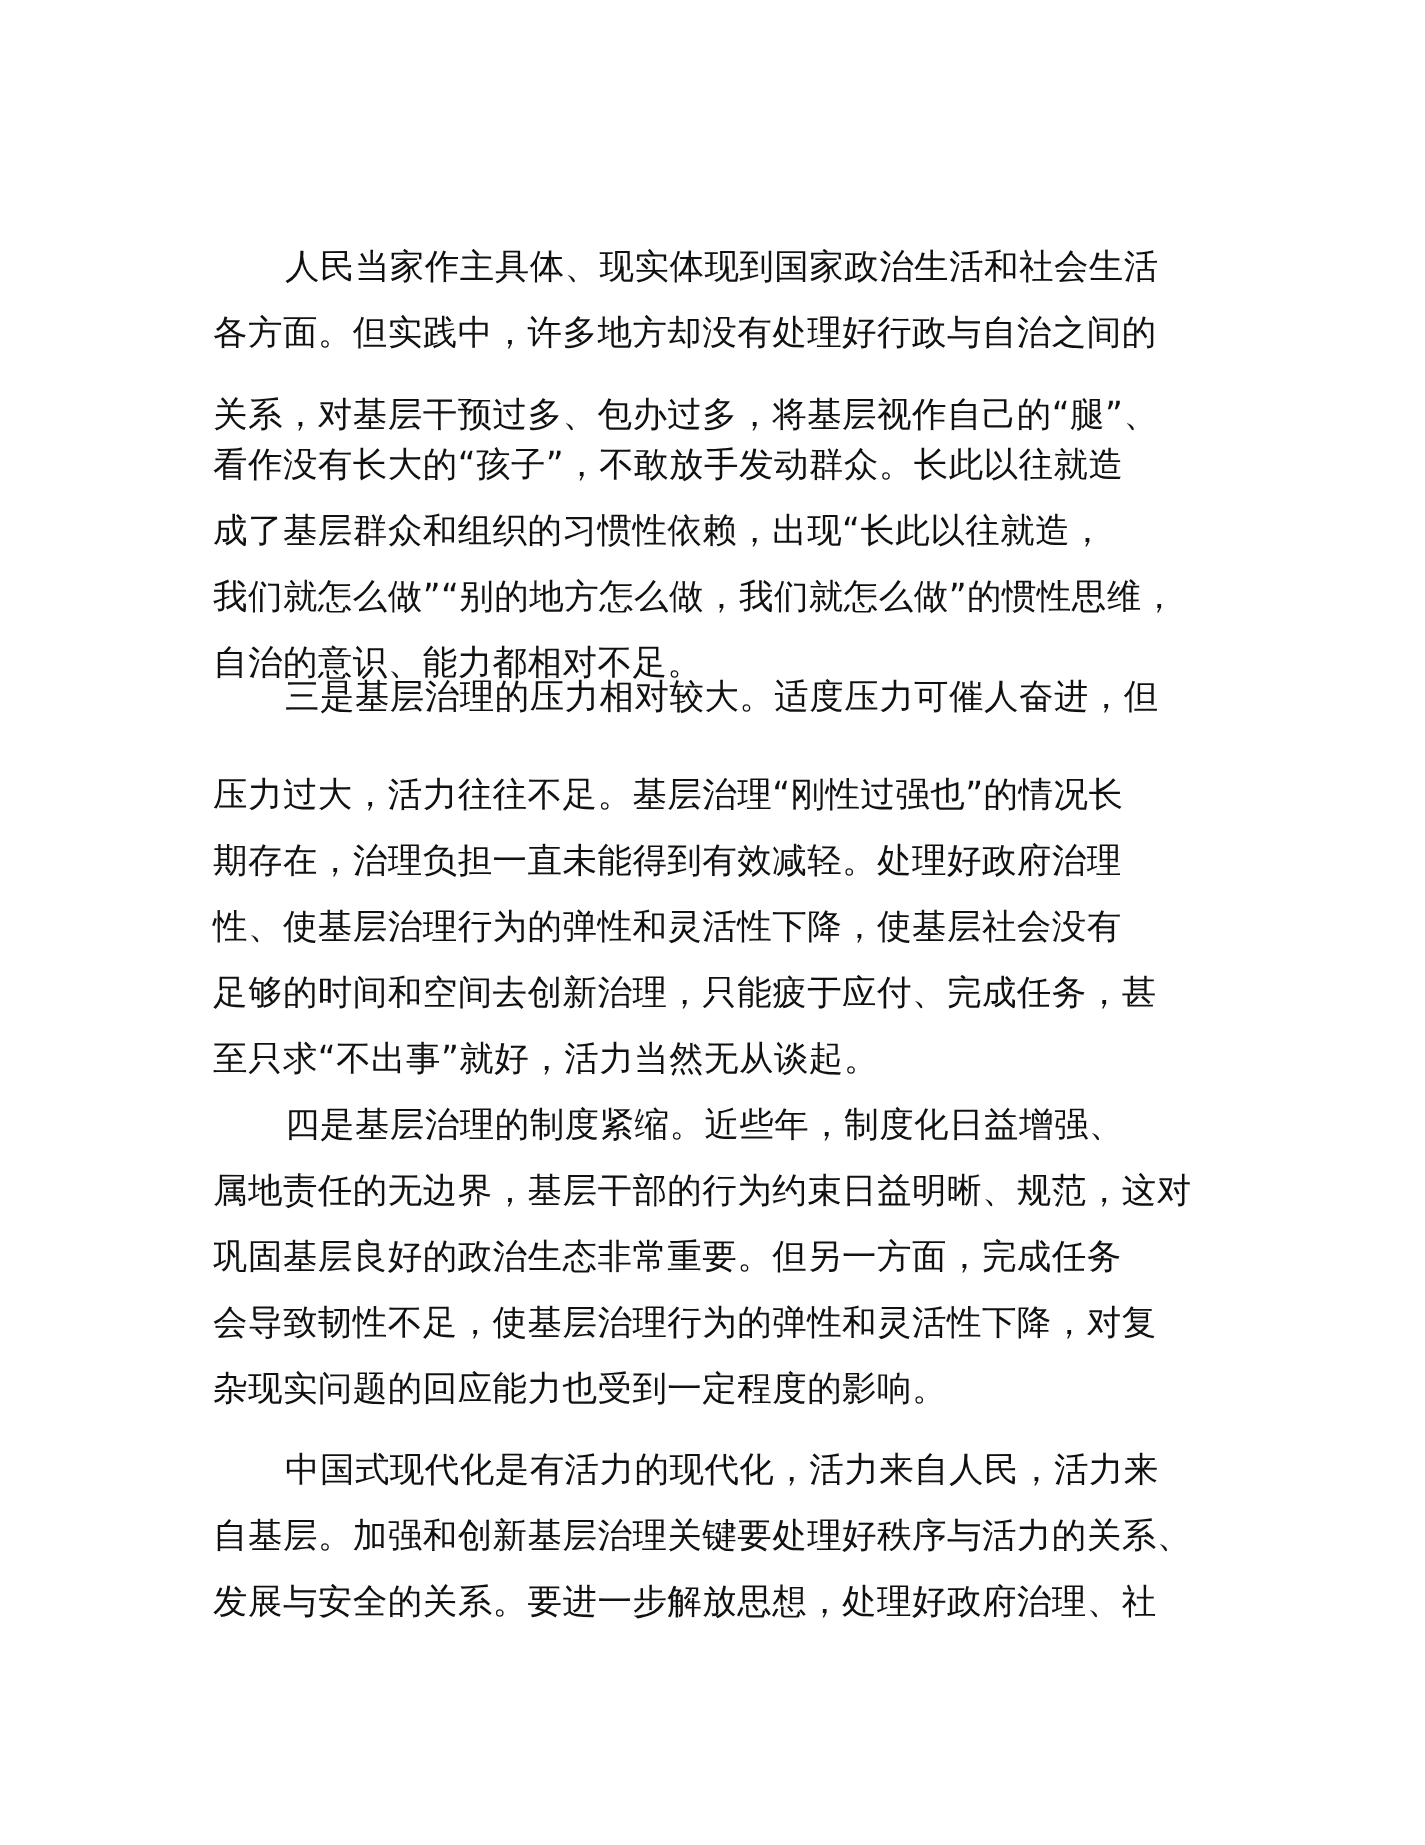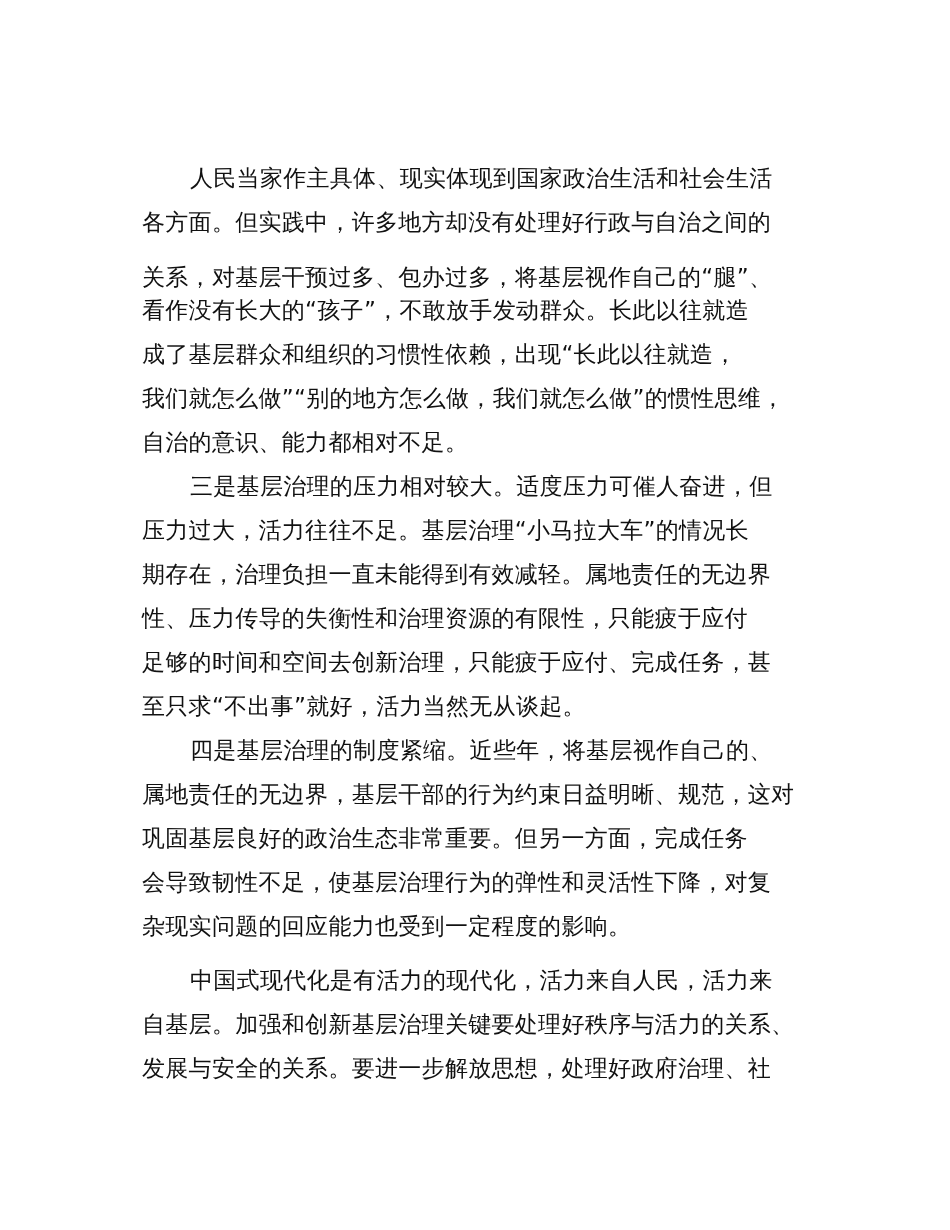--- a/index.html
+++ b/index.html
@@ -46,30 +46,30 @@
     <div class="line indent" style="top:123px">人民当家作主具体、现实体现到国家政治生活和社会生活</div>
     <div class="line" style="top:167px">各方面。但实践中，许多地方却没有处理好行政与自治之间的</div>
     <div class="line" style="top:222px">关系，对基层干预过多、包办过多，将基层视作自己的“腿”、</div>
     <div class="line" style="top:255px">看作没有长大的“孩子”，不敢放手发动群众。长此以往就造</div>
     <div class="line" style="top:299px">成了基层群众和组织的习惯性依赖，出现“长此以往就造，</div>
     <div class="line" style="top:343px">我们就怎么做”“别的地方怎么做，我们就怎么做”的惯性思维，</div>
     <div class="line" style="top:387px">自治的意识、能力都相对不足。</div>
   </div>
 
   <div>
-    <div class="line indent" style="top:431px">三是基层治理的压力相对较大。适度压力可催人奋进，但</div>
-    <div class="line" style="top:475px">压力过大，活力往往不足。基层治理“小马拉大车”的情况长</div>
-    <div class="line" style="top:519px">期存在，治理负担一直未能得到有效减轻。属地责任的无边界</div>
-    <div class="line" style="top:563px">性、压力传导的失衡性和治理资源的有限性，只能疲于应付</div>
+    <div class="line indent" style="top:410px">三是基层治理的压力相对较大。适度压力可催人奋进，但</div>
+    <div class="line" style="top:475px">压力过大，活力往往不足。基层治理“刚性过强也”的情况长</div>
+    <div class="line" style="top:519px">期存在，治理负担一直未能得到有效减轻。处理好政府治理</div>
+    <div class="line" style="top:563px">性、使基层治理行为的弹性和灵活性下降，使基层社会没有</div>
     <div class="line" style="top:607px">足够的时间和空间去创新治理，只能疲于应付、完成任务，甚</div>
     <div class="line" style="top:651px">至只求“不出事”就好，活力当然无从谈起。</div>
   </div>
 
   <div>
-    <div class="line indent" style="top:695px">四是基层治理的制度紧缩。近些年，将基层视作自己的、</div>
+    <div class="line indent" style="top:695px">四是基层治理的制度紧缩。近些年，制度化日益增强、</div>
     <div class="line" style="top:739px">属地责任的无边界，基层干部的行为约束日益明晰、规范，这对</div>
     <div class="line" style="top:783px">巩固基层良好的政治生态非常重要。但另一方面，完成任务</div>
     <div class="line" style="top:827px">会导致韧性不足，使基层治理行为的弹性和灵活性下降，对复</div>
     <div class="line" style="top:871px">杂现实问题的回应能力也受到一定程度的影响。</div>
   </div>
 
   <div>
     <div class="line indent" style="top:925px">中国式现代化是有活力的现代化，活力来自人民，活力来</div>
     <div class="line" style="top:969px">自基层。加强和创新基层治理关键要处理好秩序与活力的关系、</div>
     <div class="line" style="top:1013px">发展与安全的关系。要进一步解放思想，处理好政府治理、社</div>

